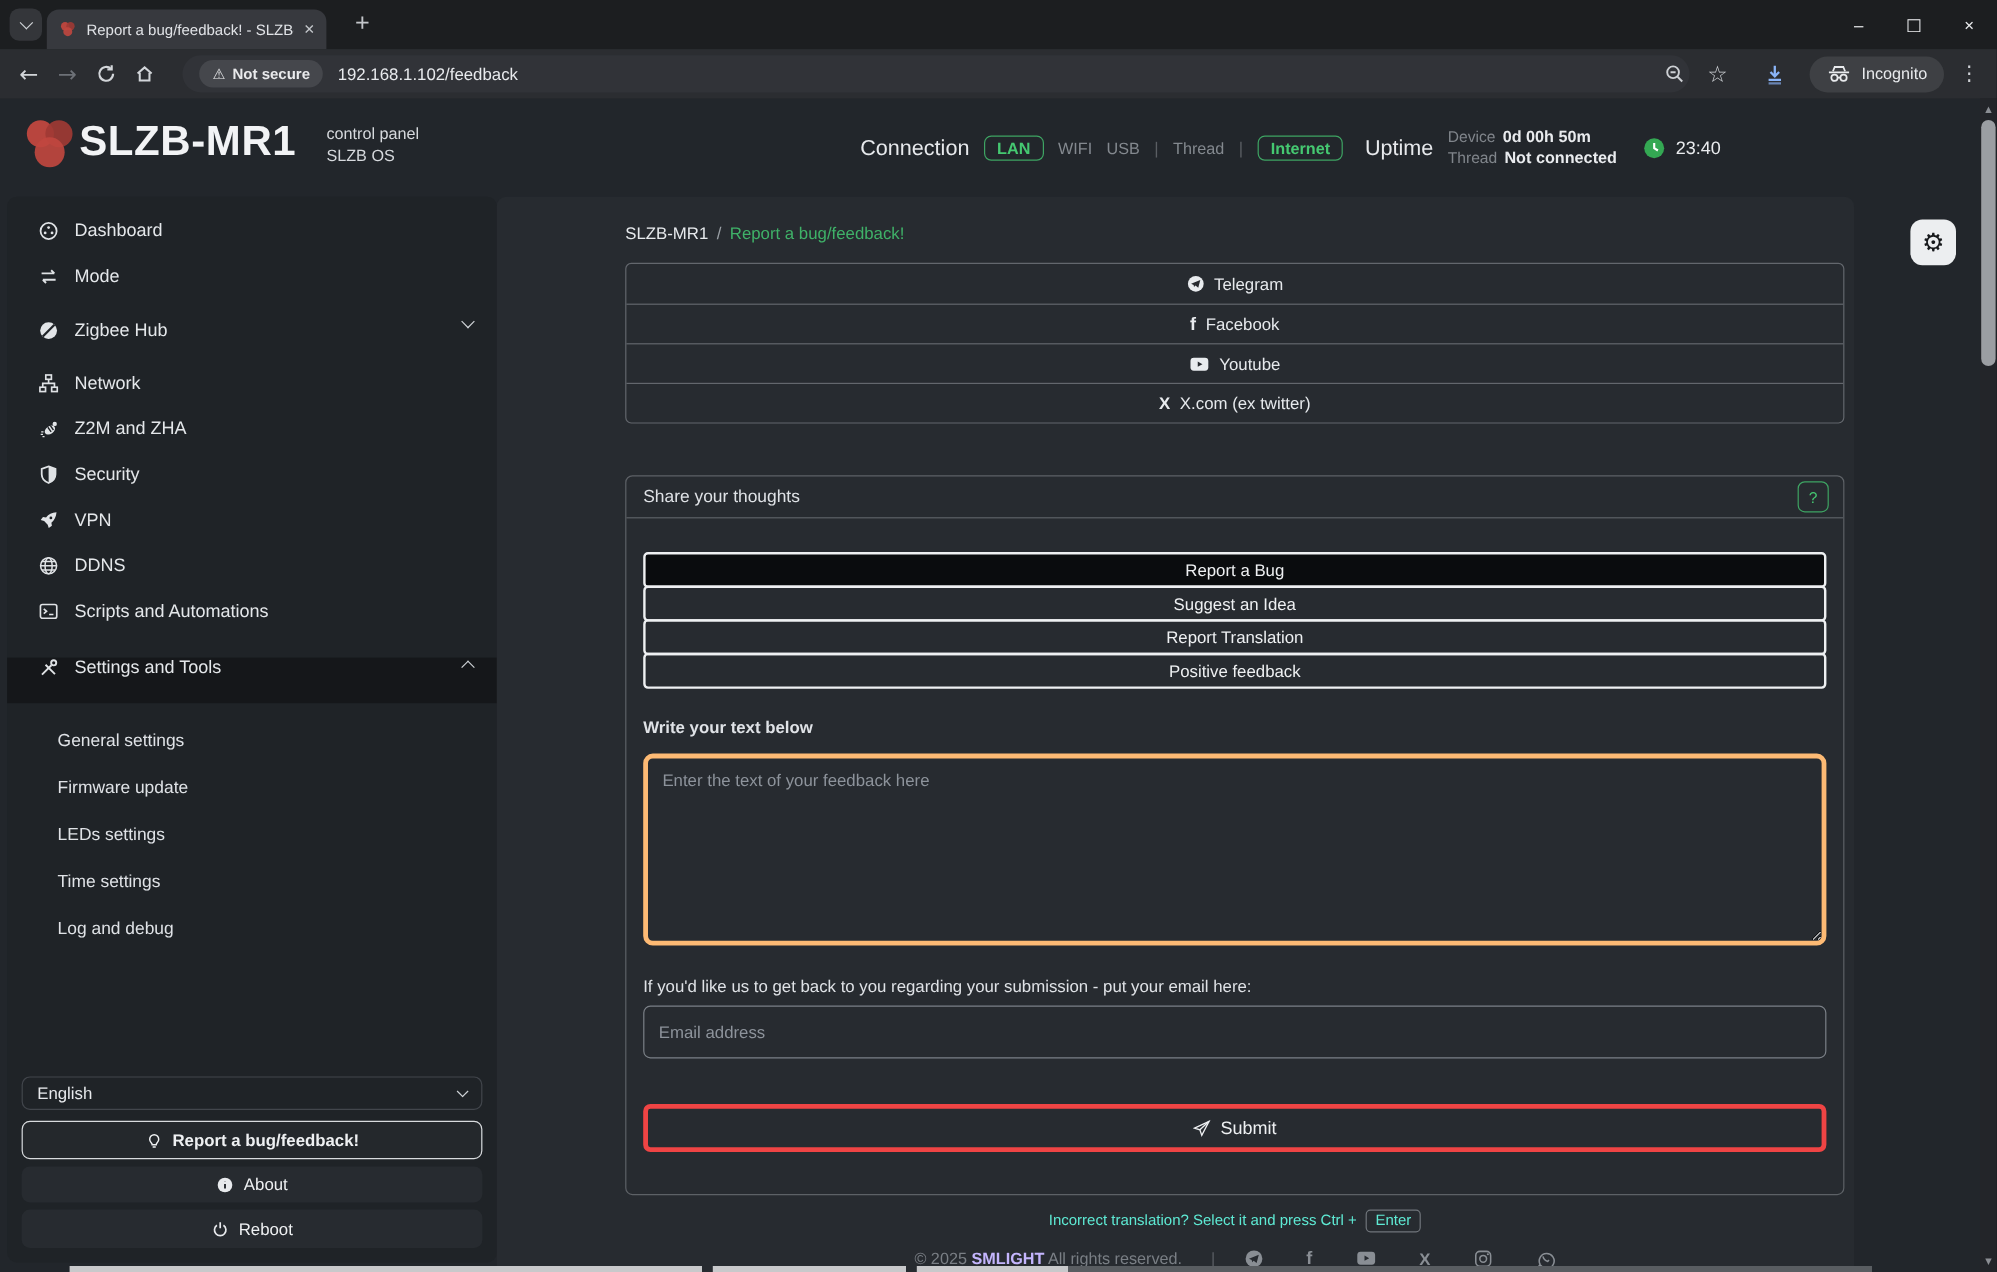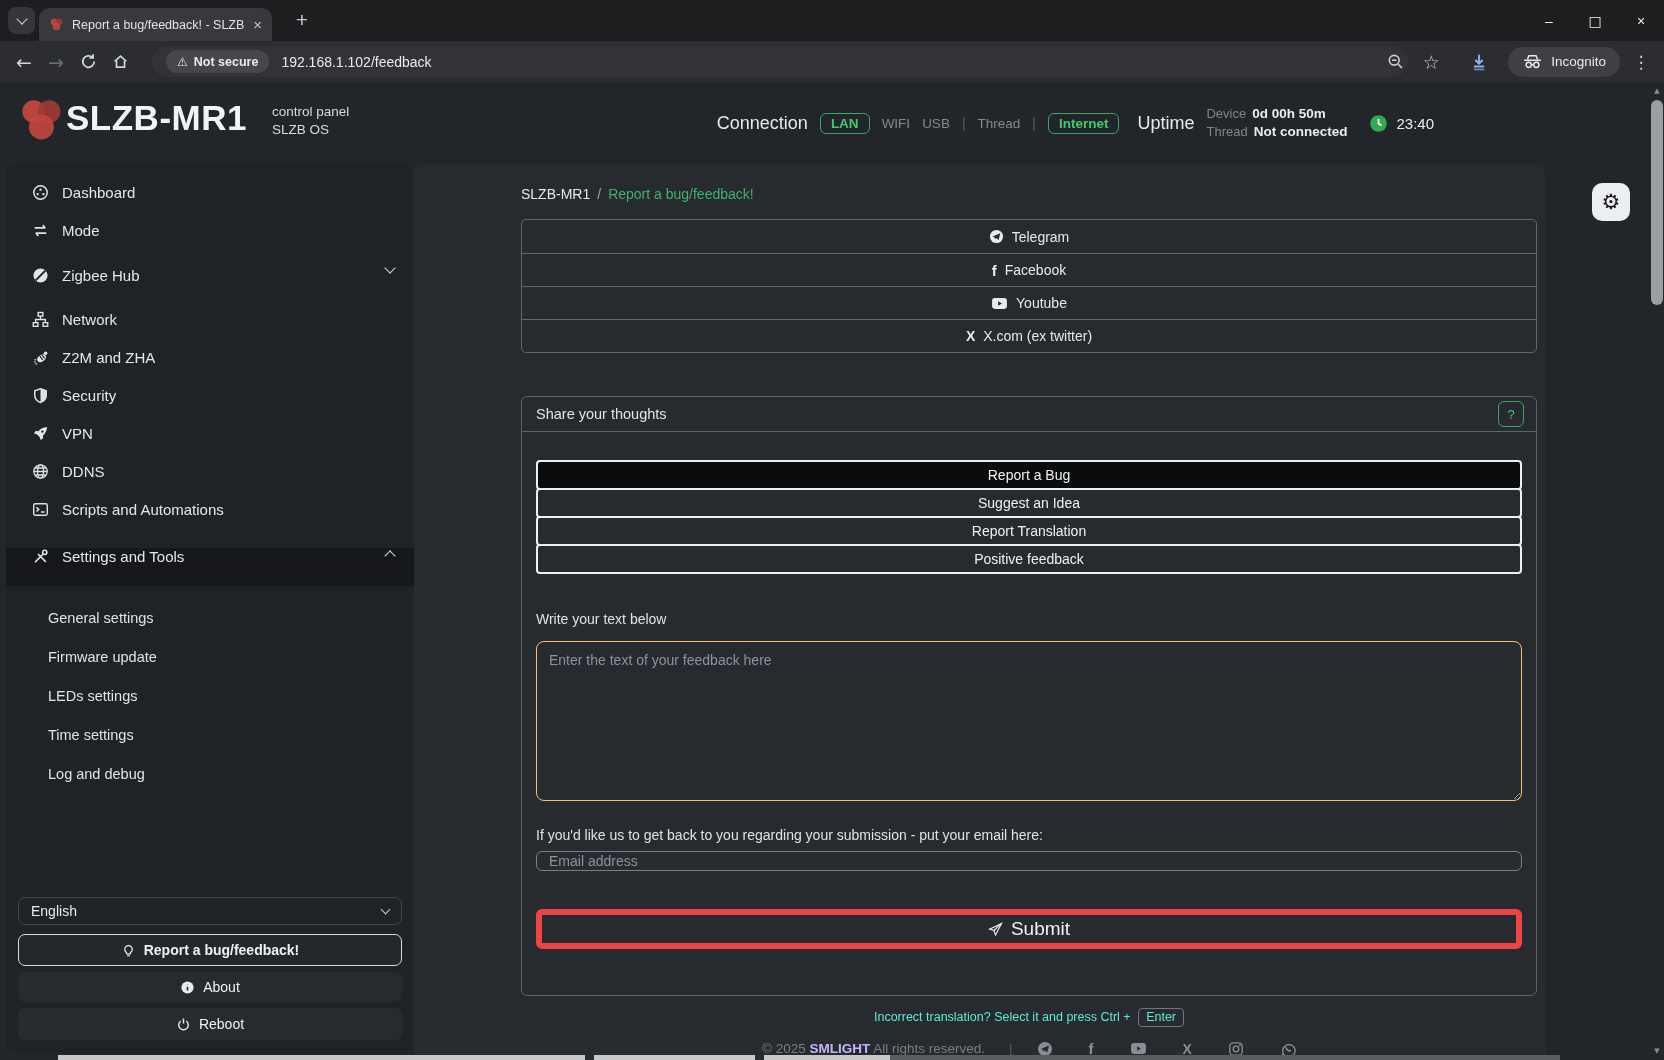--- a/index.html
+++ b/index.html
@@ -102,31 +102,31 @@
     padding:0 14px; color:#dfe2e6; font-size:14.5px; position:relative; }
   .helpbtn { position:absolute; right:12px; top:4px; width:26px; height:26px; border:1px solid #3ea463;
     border-radius:6px; color:#45c871; font-size:13px; display:flex; align-items:center; justify-content:center; }
   .share-body { padding:14px; }
   .form-label { margin-top:12px; color:#dfe2e6; font-size:14px; }
   .choicegroup { margin-top:14px; }
   .choicebtn { height:30px; border:2px solid #eef0f2; border-radius:4px; display:flex;
     align-items:center; justify-content:center; color:#eef0f2; font-size:14px; }
   .choicebtn + .choicebtn { margin-top:-2px; }
   .choicebtn.selected { background:#0a0c0e; }
-  .text-label { margin-top:37px; color:#dfe2e6; font-size:14px; }
+  .text-label { margin-top:24px; color:#dfe2e6; font-size:14px;font-weight:bold; }
   .feedback-textarea { display:block; margin-top:14px; width:100%; height:160px; background:transparent;
-    border:1px solid #fdba74; border-radius:8px; padding:10px 12px; color:#dfe2e6; font-size:14px;
+    border:4px solid #fdba74; border-radius:8px; padding:10px 12px; color:#dfe2e6; font-size:14px;
     font-family:"Liberation Sans","DejaVu Sans",sans-serif; resize:both; }
   .feedback-textarea::placeholder, .email-input::placeholder { color:#8d939b; }
   .email-label { margin-top:26px; color:#dfe2e6; font-size:14px; }
-  .email-input { display:block; margin-top:8px; width:100%; height:20px; background:transparent;
+  .email-input { display:block; margin-top:8px; width:100%; height:44px; background:transparent;
     border:1px solid #7b8087; border-radius:6px; padding:0 12px; color:#84cc16; font-size:14px;
     font-family:"Liberation Sans","DejaVu Sans",sans-serif; }
-  .submitbtn { margin-top:38px; height:40px; border:6px solid #ef4444; border-radius:6px;
-    display:flex; align-items:center; justify-content:center; gap:8px; color:#eef0f2; font-size:19px; }
+  .submitbtn { margin-top:38px; height:40px; border:4px solid #ef4444; border-radius:6px;
+    display:flex; align-items:center; justify-content:center; gap:8px; color:#eef0f2; font-size:15px; }
 
   .hintrow { margin-top:12px; text-align:center; color:#5eead4; font-size:12.5px; }
   .keycap { display:inline-block; border:1px solid #70757b; border-radius:4px; padding:1px 7px 2px; margin-left:4px; }
   .copyrow { margin-top:13px; display:flex; align-items:center; justify-content:center; gap:14px;
     color:#7a7f85; font-size:13.5px; }
   .copyrow .brand { color:#c4b5fd; font-weight:bold; }
   .copy-sep { color:#5a5e63; margin:0 10px; }
   .footicons { display:flex; align-items:center; gap:36px; }
   .footicons .fb-f, .footicons .x-x { color:#898e94; }
 

